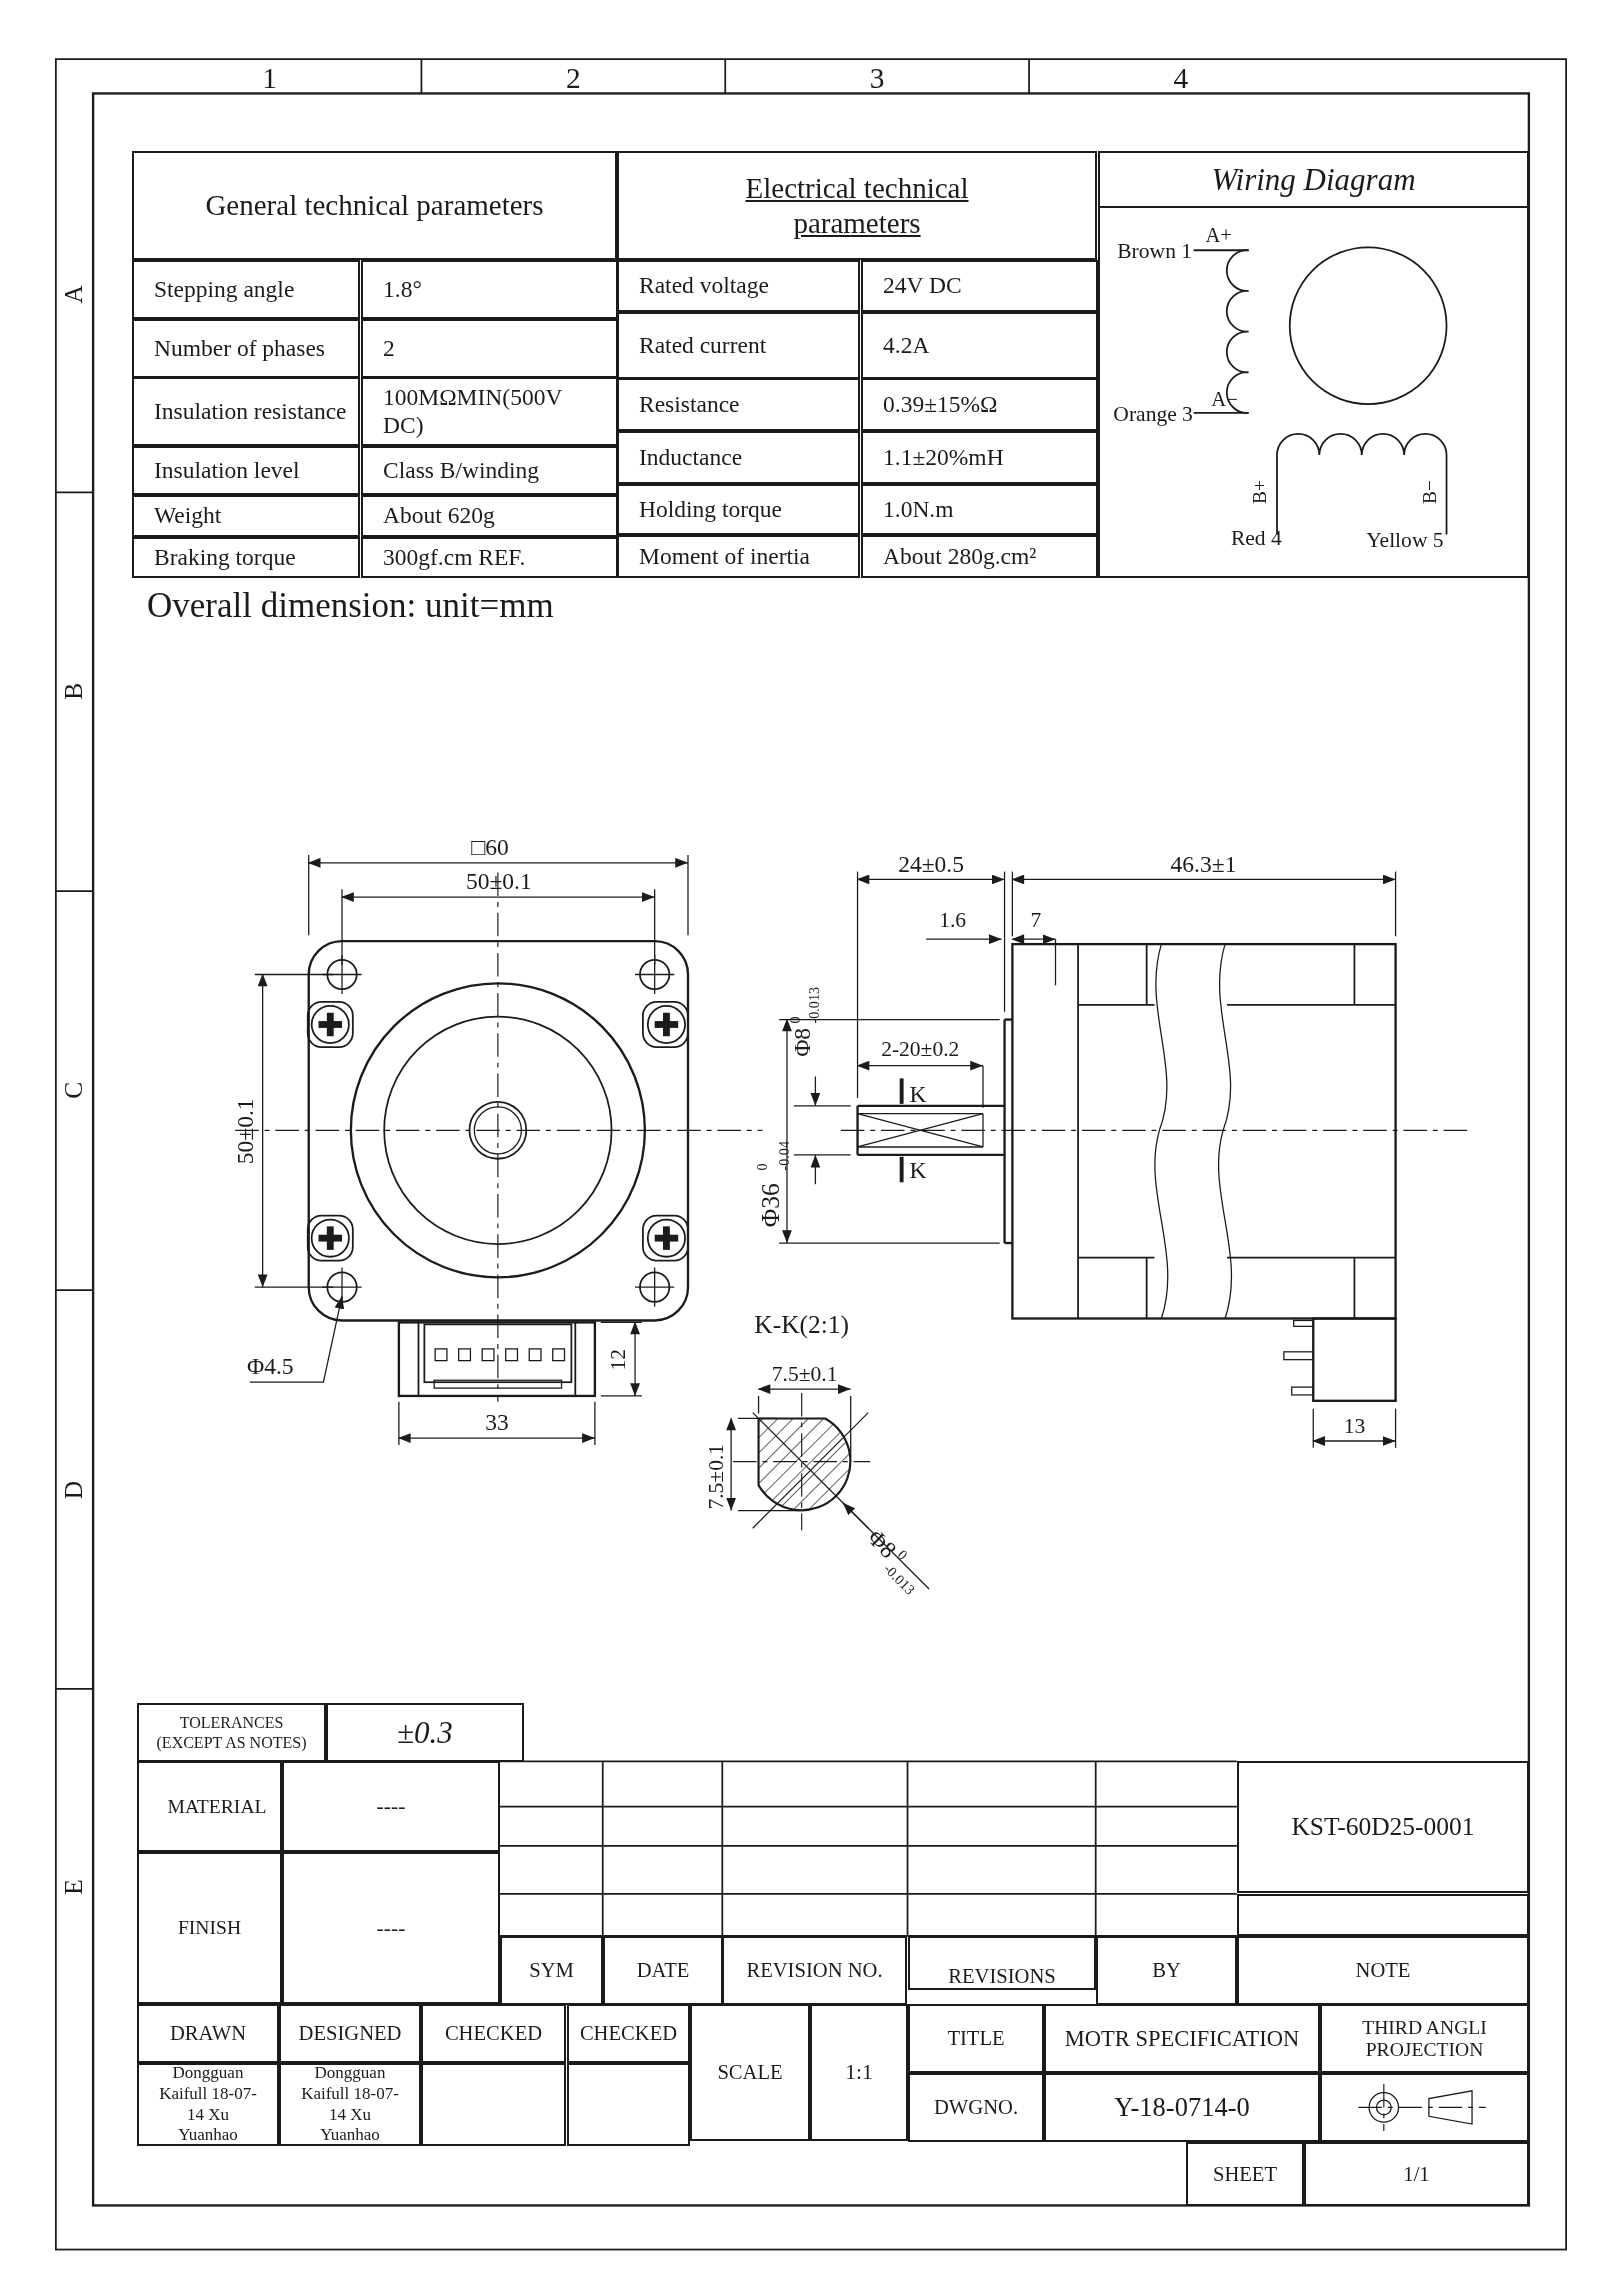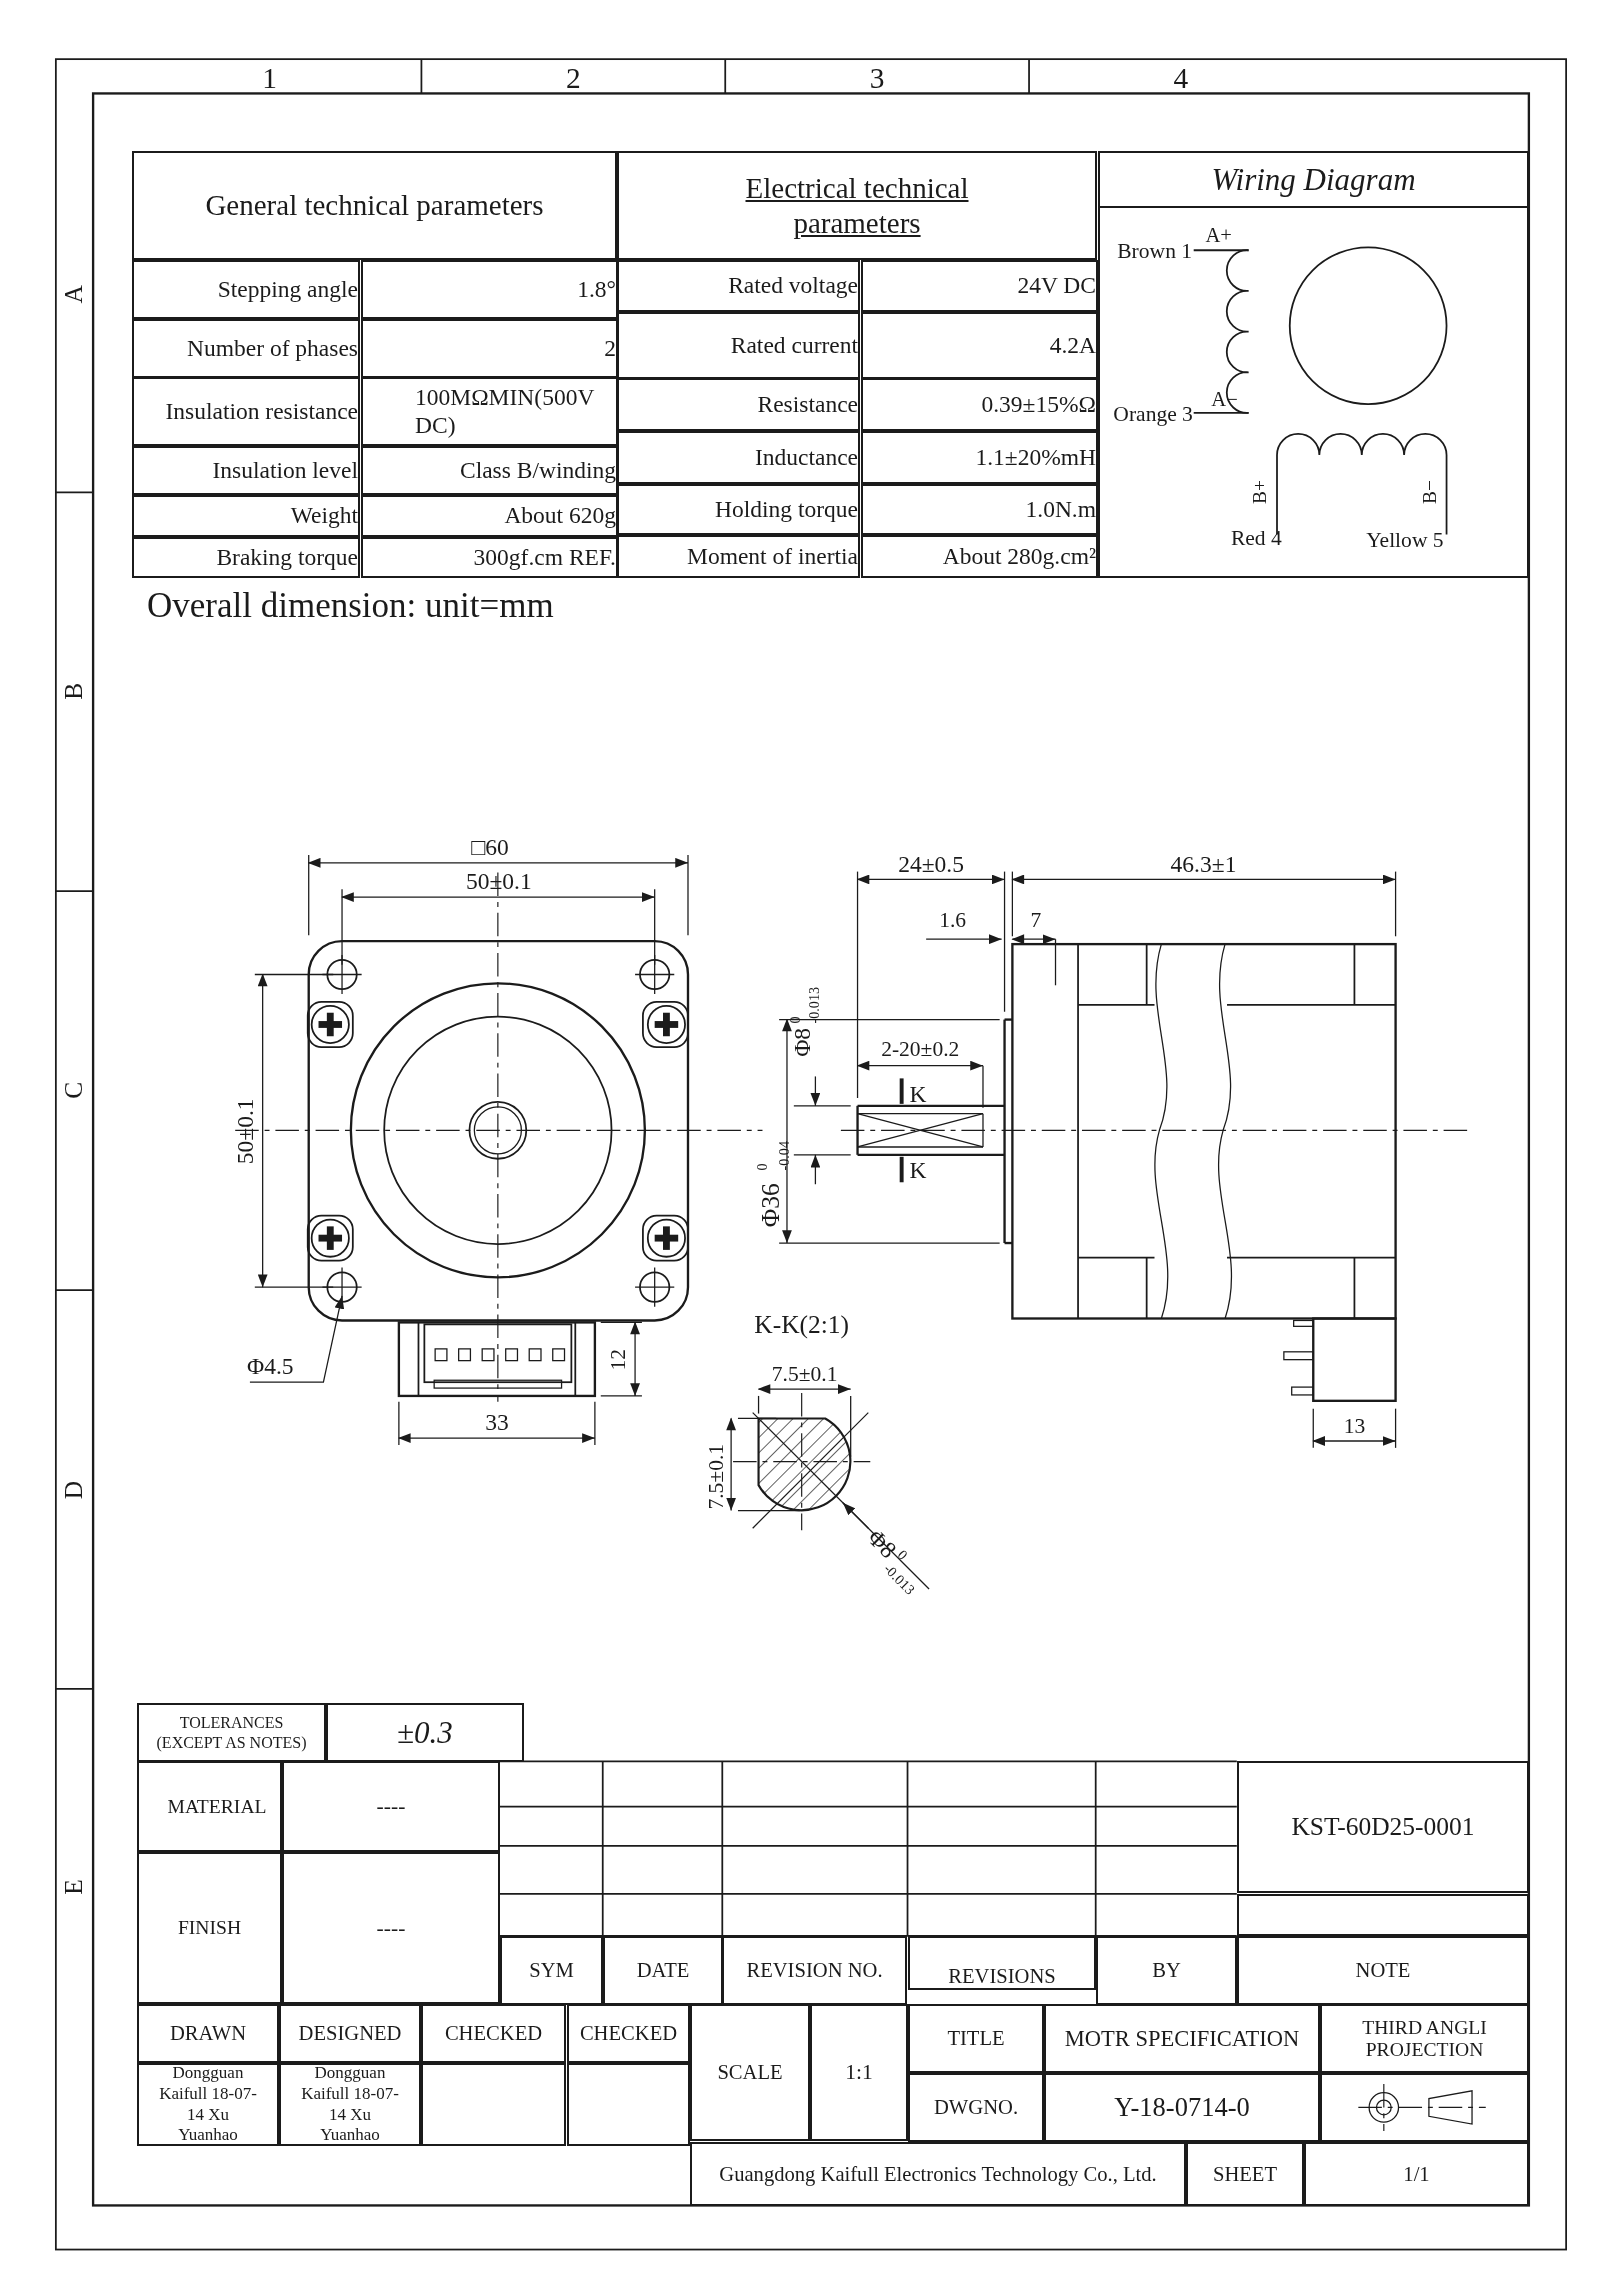--- a/index.html
+++ b/index.html
@@ -1,21 +1,21 @@
 <!DOCTYPE html>
 <html><head>
 <meta charset="utf-8">
 <style>
   html,body{margin:0;padding:0;background:#9a9a9a;}
   .page{position:relative;width:1621px;height:2293px;background:#ffffff;
         font-family:"Liberation Serif",serif;color:#1b1b1b;overflow:hidden;}
   .cell{position:absolute;border:2px solid #1b1b1b;box-sizing:border-box;
         display:flex;align-items:center;background:#fff;z-index:2;}
   .ctr{justify-content:center;text-align:center;}
-  .pl{padding-left:20px;justify-content:flex-end;}
+  .pl{padding-left:20px;}
   .thick{border-width:2.9px;}
   .abs{position:absolute;z-index:2;}
   .f16{font-size:16px;line-height:1.2;}
   .f17{font-size:17px;line-height:1.22;}
   .f20{font-size:19.6px;}
   .f21{font-size:20.6px;}
   .f22{font-size:21.6px;}
   .f23{font-size:22.5px;}
   .f24{font-size:23.5px;line-height:1.15;}
   .f26{font-size:25.5px;}
@@ -211,23 +211,20 @@
     <div>THIRD ANGLI</div>
     <div>PROJECTION</div>
     </div>
   <div class="cell ctr f21" style="left:908px;top:2073px;width:136px;height:69px;">
       <span>DWGNO.</span>
     </div>
   <div class="cell ctr f27" style="left:1044px;top:2073px;width:276px;height:69px;">
       <span>Y-18-0714-0</span>
     </div>
   <div class="cell" style="left:1320px;top:2073px;width:209px;height:69px;"></div>
-  <div class="cell ctr f21" style="left:690px;top:2142px;width:496px;height:64px;">
-      <span>Guangdong Kaifull Electronics Technology Co., Ltd.</span>
-    </div>
   <div class="cell ctr f21" style="left:1186px;top:2142px;width:118px;height:64px;">
       <span>SHEET</span>
     </div>
   <div class="cell ctr f21" style="left:1304px;top:2142px;width:225px;height:64px;">
       <span>1/1</span>
     </div>
 
   <svg class="overlay" width="1621" height="2293" viewBox="0 0 1654 2339">
     <defs>
       <marker id="aE" markerWidth="14" markerHeight="10" refX="13" refY="5" orient="auto" markerUnits="userSpaceOnUse">

